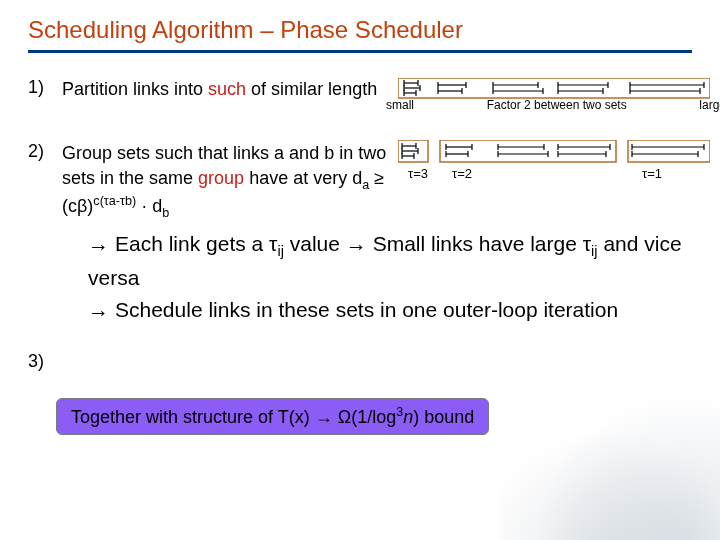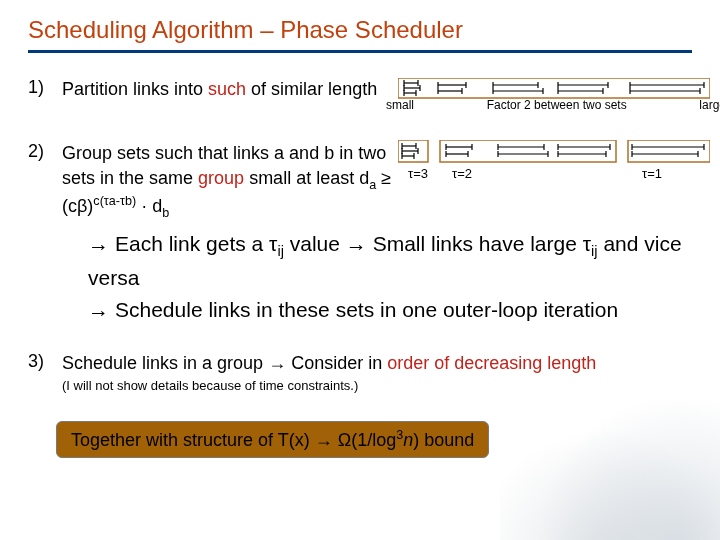--- a/index.html
+++ b/index.html
@@ -15,21 +15,21 @@
   .notes { margin-left: 60px; font-size: 21px; color: #000; line-height: 1.5; }
   .notes .arrow { display: block; }
   .small-note { font-size: 13px; color: #000; margin-left: 62px; }
   .callout {
     margin: 20px 0 0 28px;
     display: inline-block;
     border: 1px solid #7a7a7a;
     border-radius: 6px;
     padding: 6px 14px;
     font-size: 18px;
-    background: #a16207;
+    background: #8b5cf6;
   }
   sub { font-size: 0.7em; vertical-align: sub; }
   sup { font-size: 0.7em; vertical-align: super; }
   
   .diagram-row1 { position: absolute; top: 78px; left: 398px; width: 312px; }
   .diagram-row1-labels { position: absolute; top: 98px; left: 386px; width: 340px; display: flex; justify-content: space-between; font-size: 12px; }
   .diagram-row2-groups { position: absolute; top: 166px; left: 396px; width: 316px; display: flex; justify-content: space-between; gap: 10px; margin-left: 12px; }
   .diagram-row2 { position: absolute; top: 140px; left: 398px; width: 312px; }
   svg { display: block; }
   .bar { stroke: #000; stroke-width: 1.2; }
@@ -59,39 +59,35 @@
       <span>Partition links into </span><span class="kw">such</span><span> of similar length</span>
     </div>
   </div>
 
   <div style="height:34px"></div>
 
   
   <div class="row" style="max-width:370px;">
     <div class="num">2)</div>
     <div class="body">
-      <span>Group sets such that links a and b in two sets in the same </span><span class="kw">group</span><span> small at least d</span><sub>a</sub><span> ≥ (cβ)</span><sup>c(τa-τb)</sup><span> · d</span><sub>b</sub>
+      <span>Group sets such that links a and b in two sets in the same </span><span class="kw">group</span><span> have at very d</span><sub>a</sub><span> ≥ (cβ)</span><sup>c(τa-τb)</sup><span> · d</span><sub>b</sub>
     </div>
   </div>
 
   
   <div class="notes">
     <span class="arrow">Each link gets a τ<sub>ij</sub> value → Small links have large τ<sub>ij</sub> and vice versa</span>
     <span class="arrow">Schedule links in these sets in one outer-loop iteration</span>
   </div>
 
   <div style="height:26px"></div>
 
   
   <div class="row">
     <div class="num">3)</div>
-    <div class="body">
-      <span>Schedule links in a group → Consider in </span><span class="kw">order of decreasing length</span>
-      <div class="small-note" style="margin-left:0;margin-top:2px;">(I will not show details because of time constraints.)</div>
-    </div>
   </div>
 
   
   <div class="callout">
     Together with structure of T(x) → Ω(1/log<sup>3</sup><i>n</i>) bound
   </div>
 
   
   <div class="diagram-row1">
     <svg width="312" height="22">

